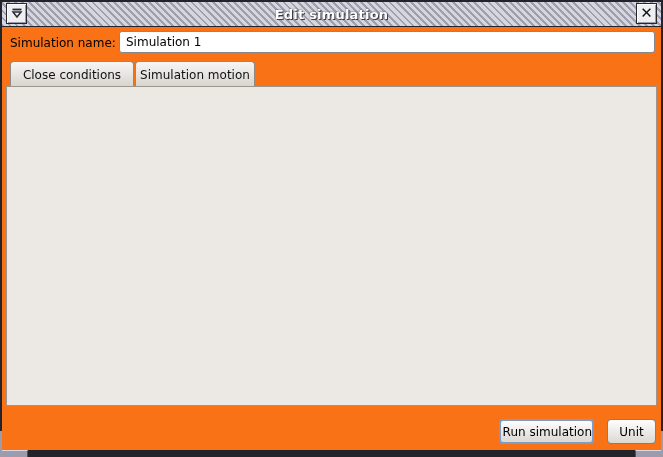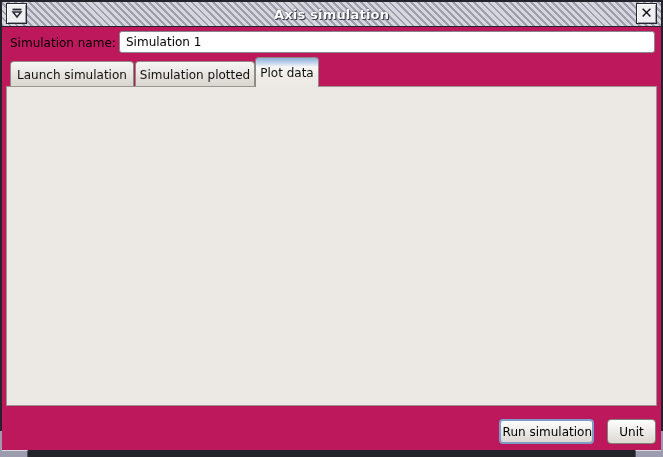--- a/index.html
+++ b/index.html
@@ -18,21 +18,21 @@
     text-shadow:1px 1px 0 #3c3c4a, 0 0 2px #3c3c4a;
   }
   .tb-btn {
     position:absolute; top:1px; width:21px; height:21px; background:#efeff2;
     border:1px solid #26262f; box-shadow:inset 1px 1px 0 #ffffff, inset -1px -1px 0 #9a9aa8;
     display:flex; align-items:center; justify-content:center; cursor:pointer; box-sizing:border-box;
   }
   .tb-menu { left:4px; }
   .tb-close { right:4px; font-weight:bold; font-size:15px; color:#101018; line-height:1; }
   
-  .content { position:absolute; left:2px; right:2px; top:27px; bottom:7px; background:#be185d; }
+  .content { position:absolute; left:2px; right:2px; top:27px; bottom:7px; background:#f97316; }
   .label { position:absolute; font-size:12px; color:#000; white-space:nowrap; }
   
   .textfield {
     position:absolute; box-sizing:border-box; background:#ffffff; border:1px solid #85888c;
     border-radius:3px; font-size:12px; font-family:inherit; padding:8px 6px; color:#000; outline:none;
   }
   
   .tab {
     position:absolute; box-sizing:border-box; border:1px solid #8f8b84; border-bottom:none;
     border-radius:4px 4px 0 0; background:linear-gradient(#f7f6f4,#d8d4ce);
@@ -84,39 +84,36 @@
 
   <div class="titlebar">
     <div class="tb-btn tb-menu">
       <span>
         <svg width="14" height="12" viewBox="0 0 14 12">
           <path d="M2.5 2.5 H11.5" stroke="#2b2b38" stroke-width="1.8" fill="none"></path>
           <path d="M3 5 L7 10 L11 5 Z" fill="none" stroke="#2b2b38" stroke-width="1.5"></path>
         </svg>
       </span>
     </div>
-    <span class="title-text">Axis simulation</span>
+    <span class="title-text">Edit simulation</span>
     <div class="tb-btn tb-close">
       <span>✕</span>
     </div>
   </div>
 
   <div class="content">
 
     <span class="label" style="left:8px; top:9px;">Simulation name:</span>
     <input class="textfield" style="left: 117px; top: 4px; width: 536px; height: 22px;" value="Simulation 1">
 
     <div class="tab" style="left:8px; top:34px; width:124px; height:26px;">
-      <span>Launch simulation</span>
+      <span>Close conditions</span>
     </div>
     <div class="tab" style="left:133px; top:34px; width:120px; height:26px;">
-      <span>Simulation plotted</span>
-    </div>
-    <div class="tab active" style="left:253px; top:30px; width:64px; height:30px;">
-      <span>Plot data</span>
+      <span>Simulation motion</span>
     </div>
 
     <div class="tabpanel" style="left:4px; top:59px;"></div>
 
     <span class="label" style="left:16px; top:74px;">Preset plot configurations:</span>
     <div class="combo" style="left:182px; top:69px; width:464px; height:23px;">
       <span class="combo-text">Vertical motion vs. time</span>
       <span class="combo-arrow">
           <i class="chev"></i>
         </span>

